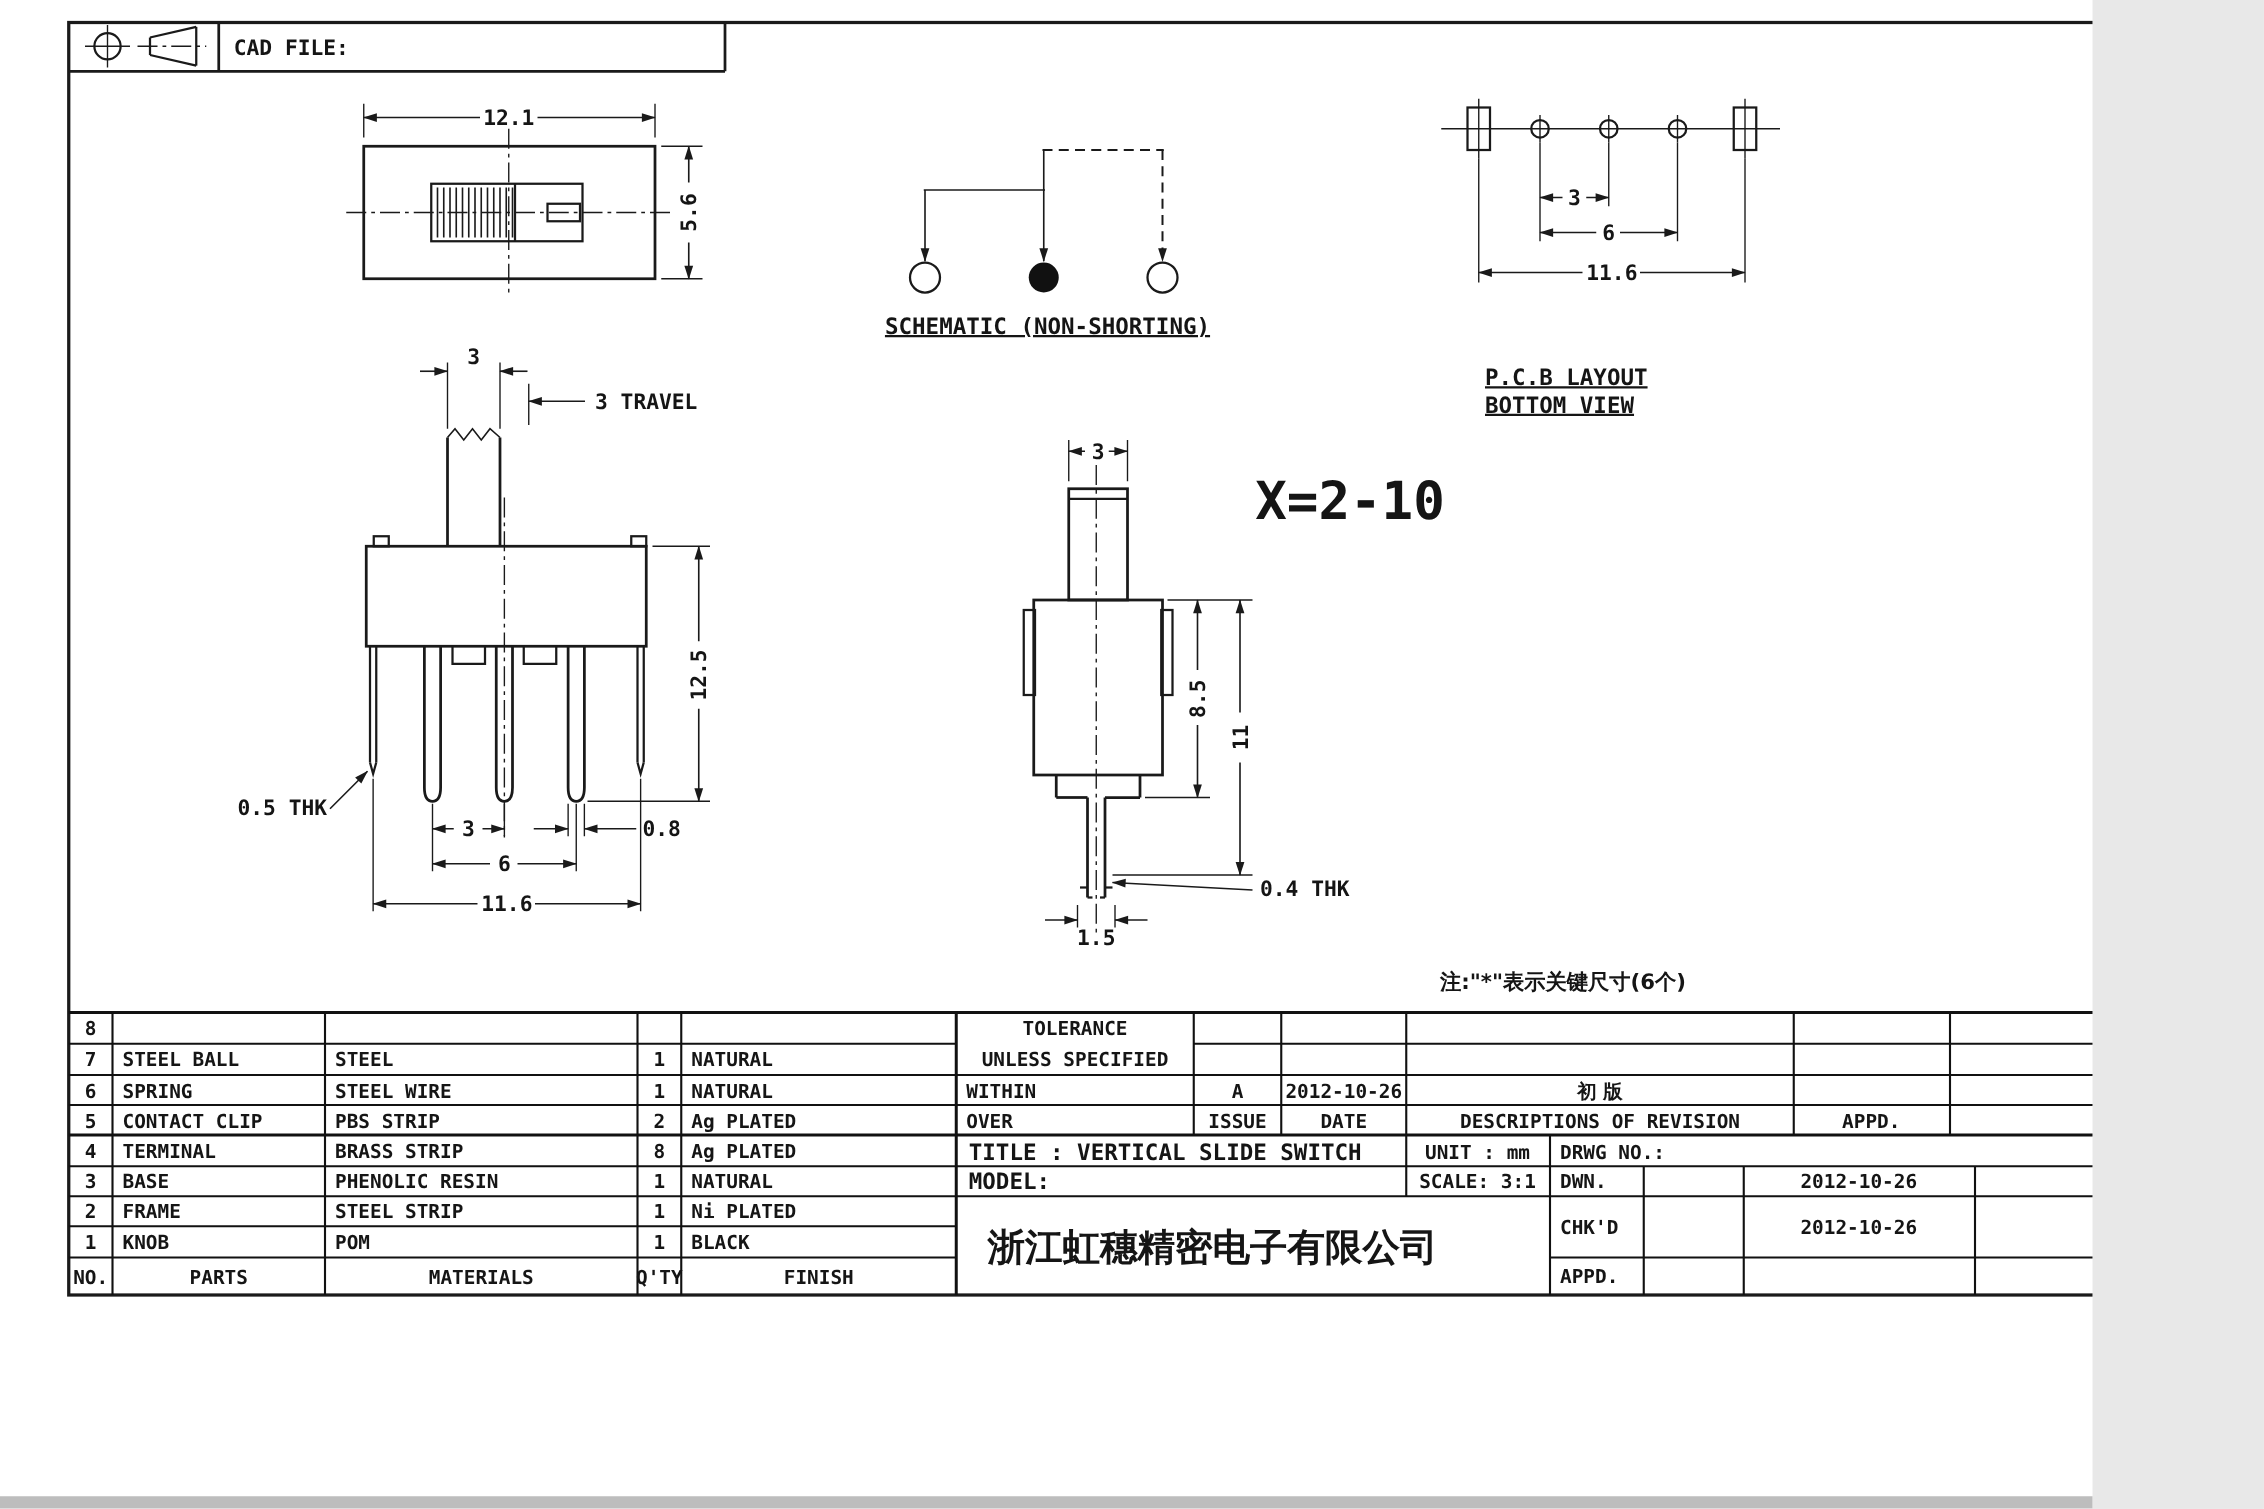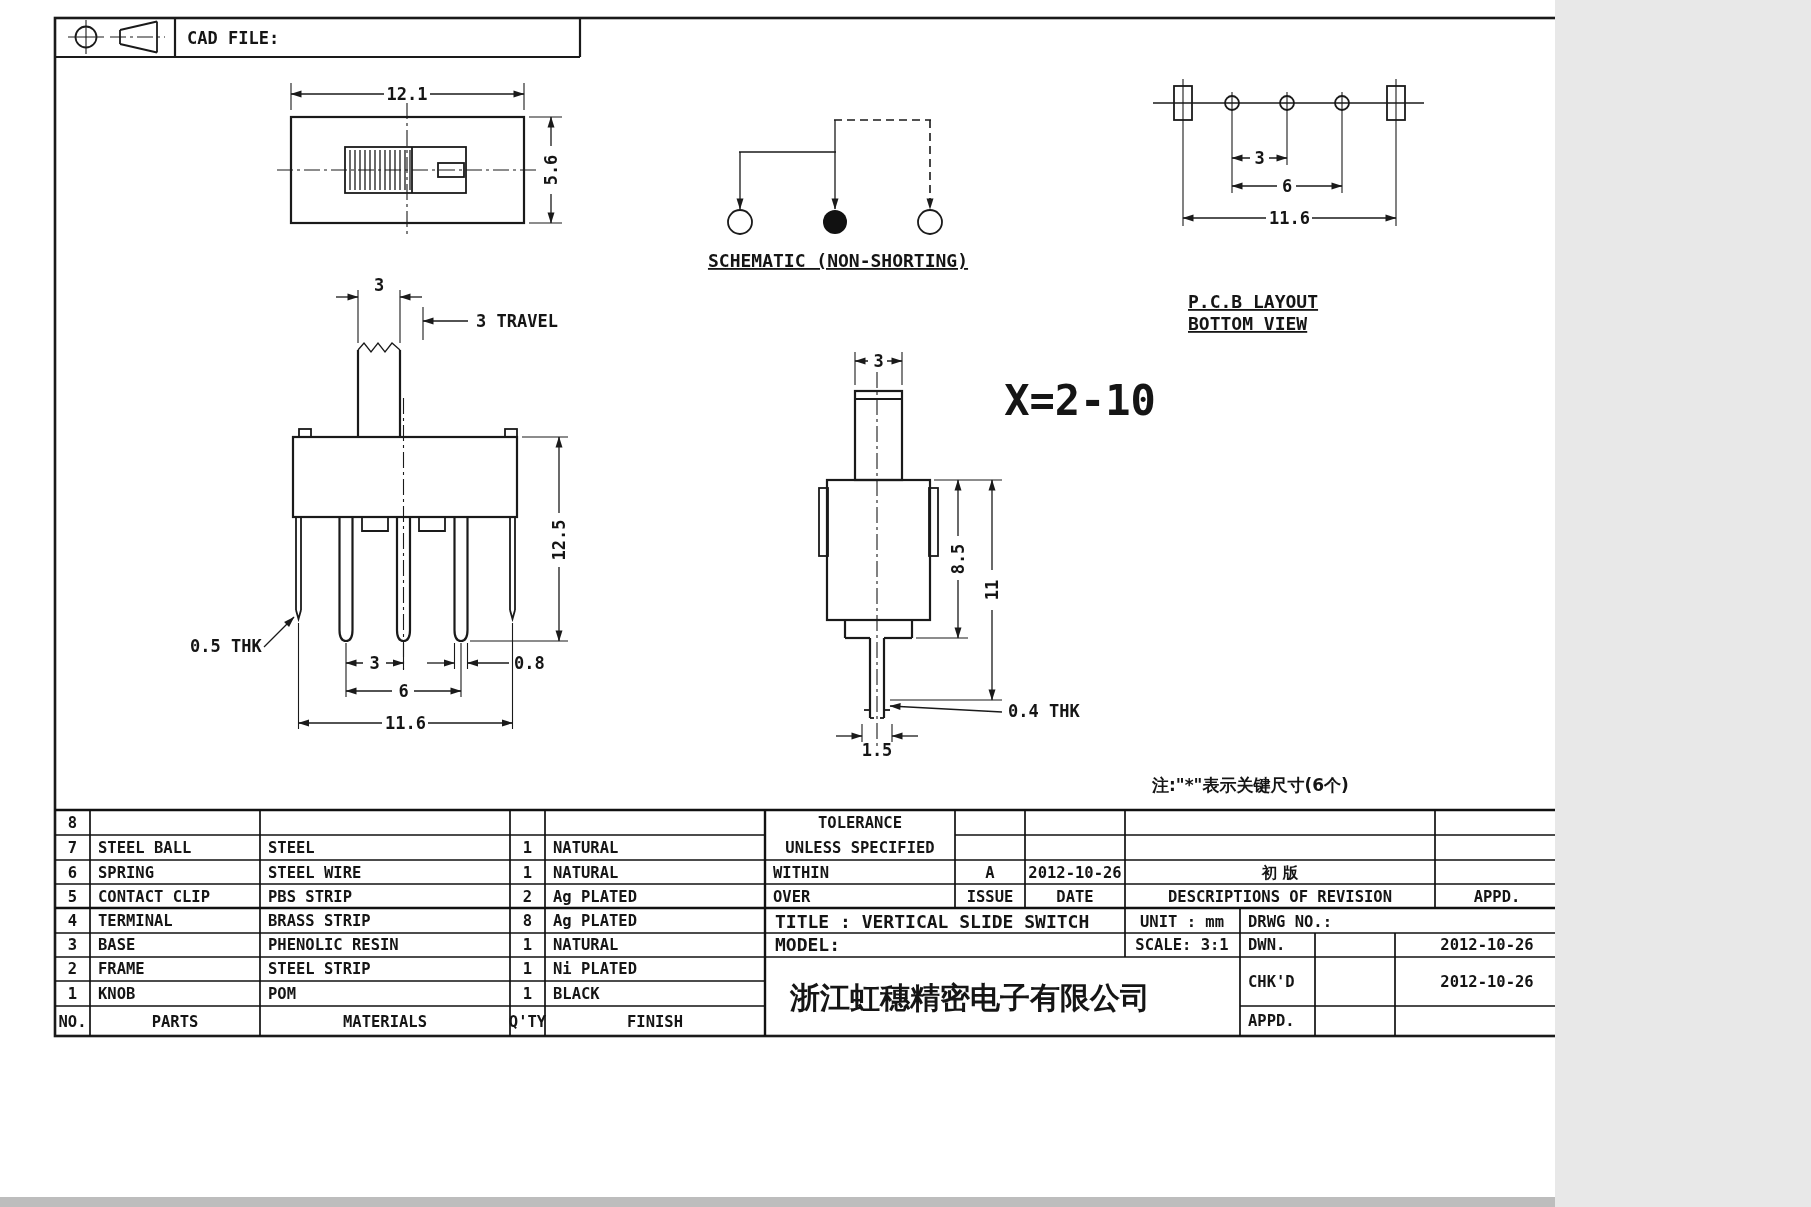--- a/index.html
+++ b/index.html
@@ -1,16 +1,16 @@
 <!DOCTYPE html>
 <html><head>
 <meta charset="utf-8">
 <style>
   html,body{margin:0;padding:0;background:#e8e8e8;}
-  .sheet{position:relative;width:1555px;height:1207px;background:#ffffff;overflow:hidden;}
+  .sheet{position:relative;width:1674px;height:1207px;background:#ffffff;overflow:hidden;}
   svg{position:absolute;top:0;left:0;display:block;}
   svg text{fill:#151515;font-family:"DejaVu Sans Mono","DejaVu Sans",monospace;font-weight:bold;}
   .ol{stroke:#1a1a1a;stroke-width:2.2;fill:none;}
   .ol2{stroke:#1a1a1a;stroke-width:2.6;fill:none;}
   .m{stroke:#1a1a1a;stroke-width:1.8;fill:none;}
   .thin{stroke:#1a1a1a;stroke-width:1.1;fill:none;}
   .dim{stroke:#1a1a1a;stroke-width:1.3;fill:none;}
   .cl{stroke:#1a1a1a;stroke-width:1.1;fill:none;stroke-dasharray:16 4 3 4;}
   .dsh{stroke:#1a1a1a;stroke-width:1.6;fill:none;stroke-dasharray:8 5;}
   .tb{stroke:#111;stroke-width:1.7;}

